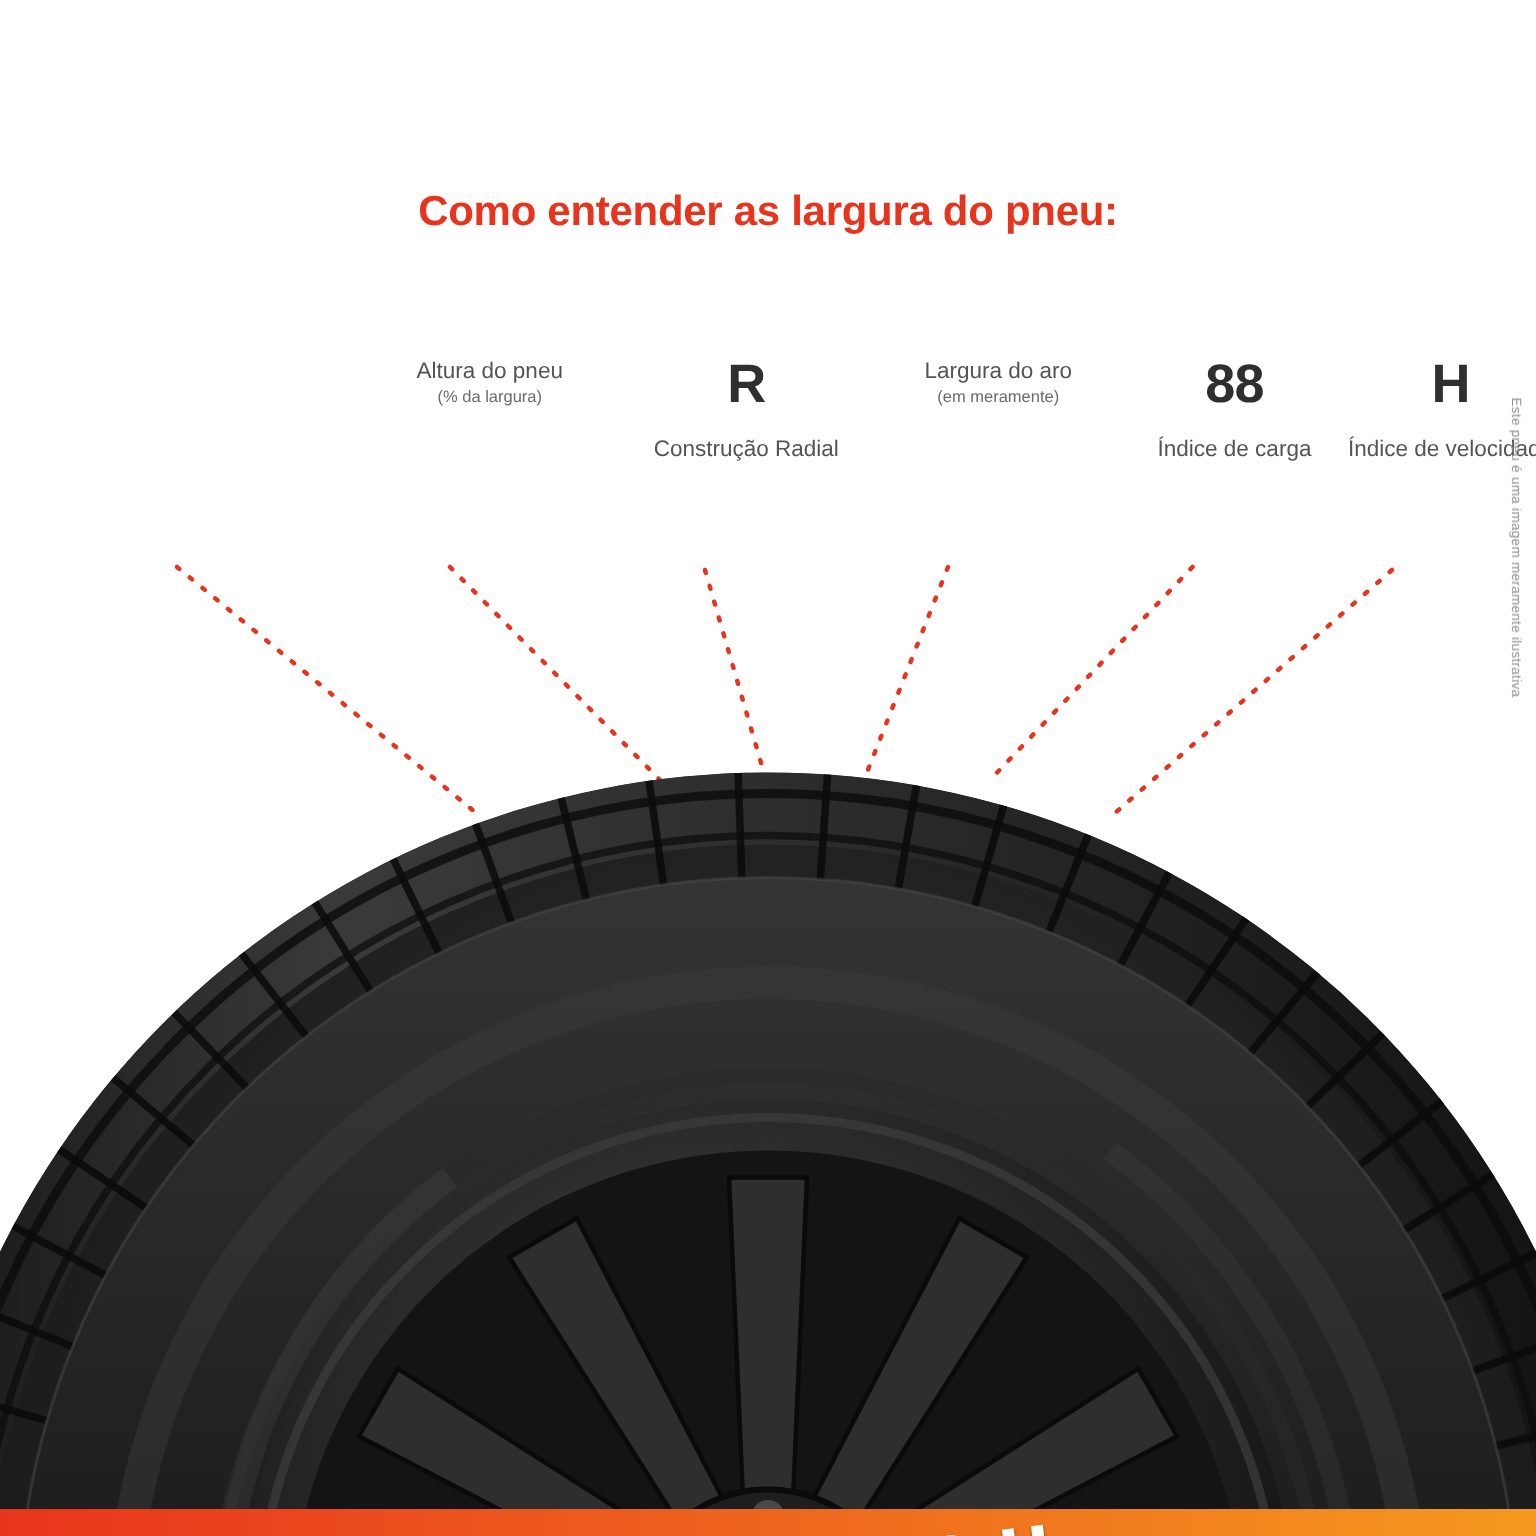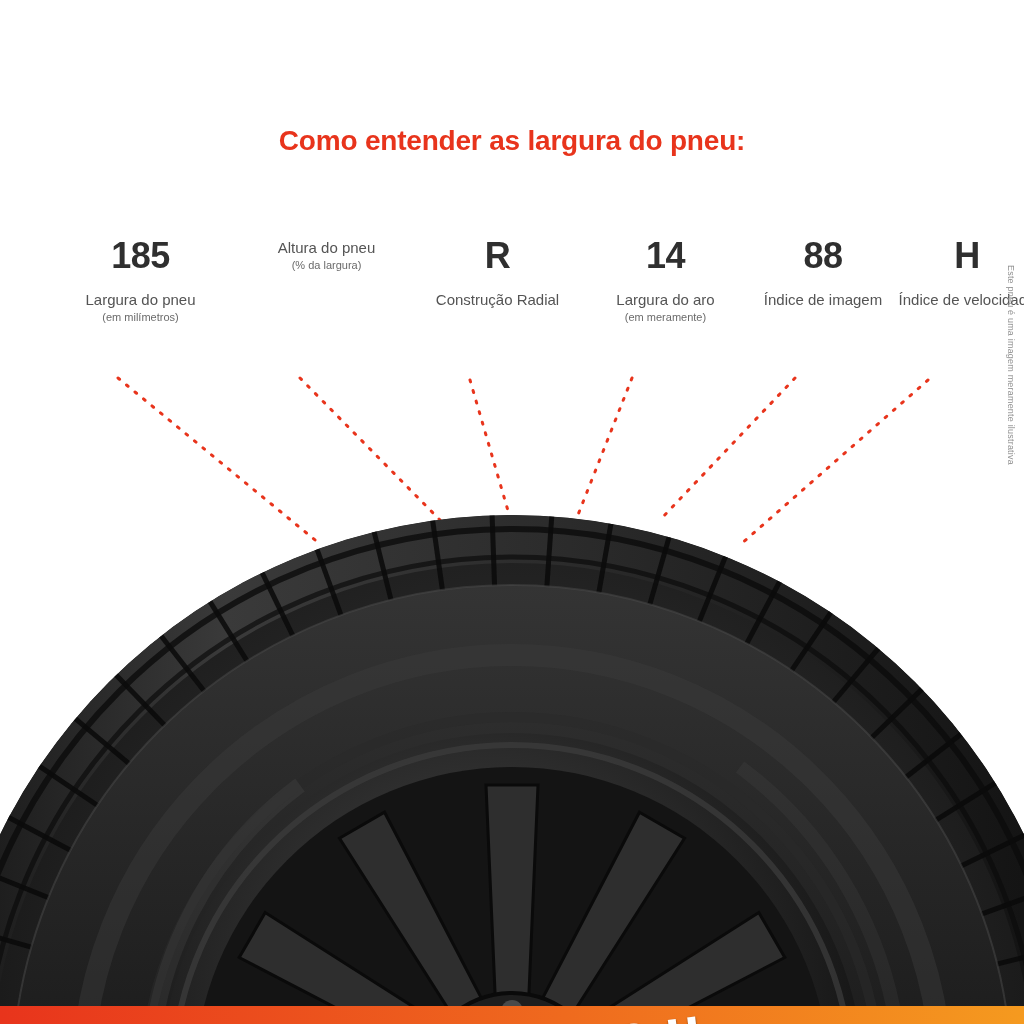--- a/index.html
+++ b/index.html
@@ -118,46 +118,40 @@
     pointer-events: none;
   }
 </style>
 </head>
 <body>
 
 <div class="title">Como entender as largura do pneu:</div>
 
 <div class="legend">
 
-  <div class="legend-col col-width">
-    <div class="legend-code">185</div>
-    <div class="legend-desc">Largura do pneu</div>
-    <div class="legend-sub">(em milímetros)</div>
-  </div>
 
   <div class="legend-col col-height">
     <div class="legend-desc">Altura do pneu</div>
     <div class="legend-sub">(% da largura)</div>
   </div>
 
   <div class="legend-col col-constr">
     <div class="legend-code">R</div>
     <div class="legend-desc">Construção Radial</div>
     <div class="legend-sub"></div>
   </div>
 
   <div class="legend-col col-rim">
-    <div class="legend-code">14</div>
     <div class="legend-desc">Largura do aro</div>
     <div class="legend-sub">(em meramente)</div>
   </div>
 
   <div class="legend-col col-load">
     <div class="legend-code">88</div>
-    <div class="legend-desc">Índice de imagem</div>
+    <div class="legend-desc">Índice de carga</div>
     <div class="legend-sub"></div>
   </div>
 
   <div class="legend-col col-speed">
     <div class="legend-code">H</div>
     <div class="legend-desc">Índice de velocidade</div>
     <div class="legend-sub"></div>
   </div>
 </div>
 

